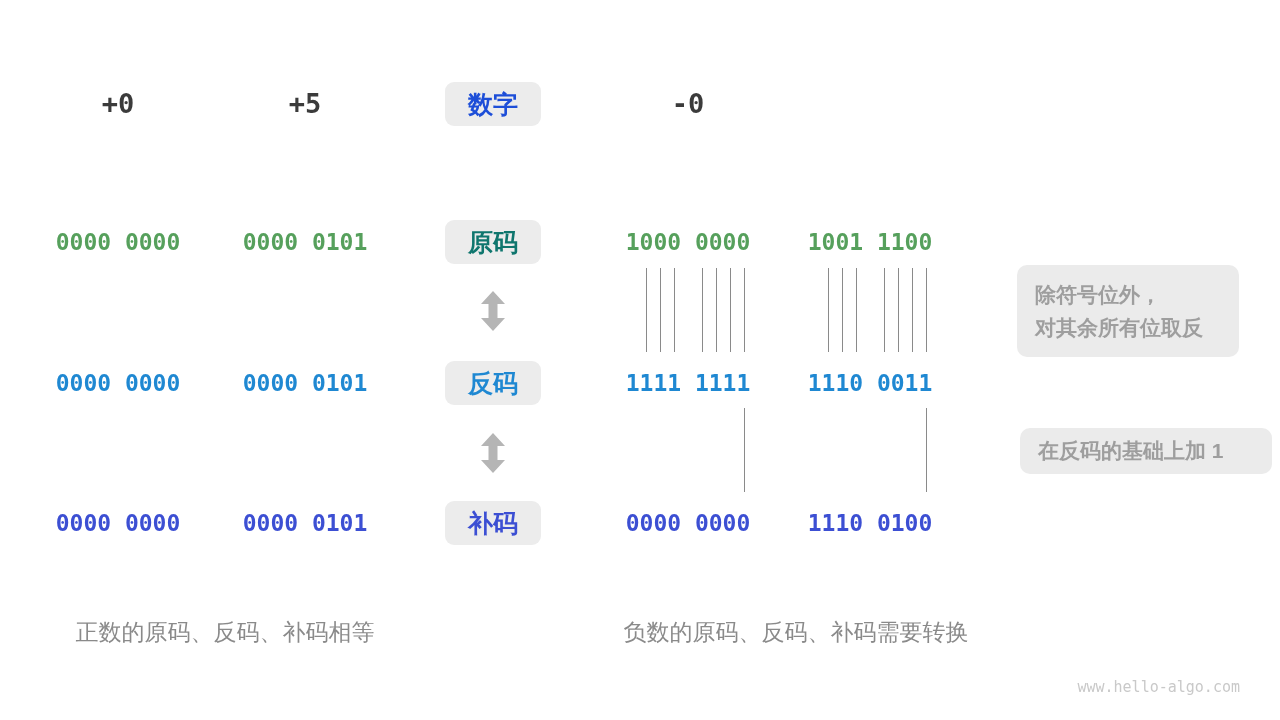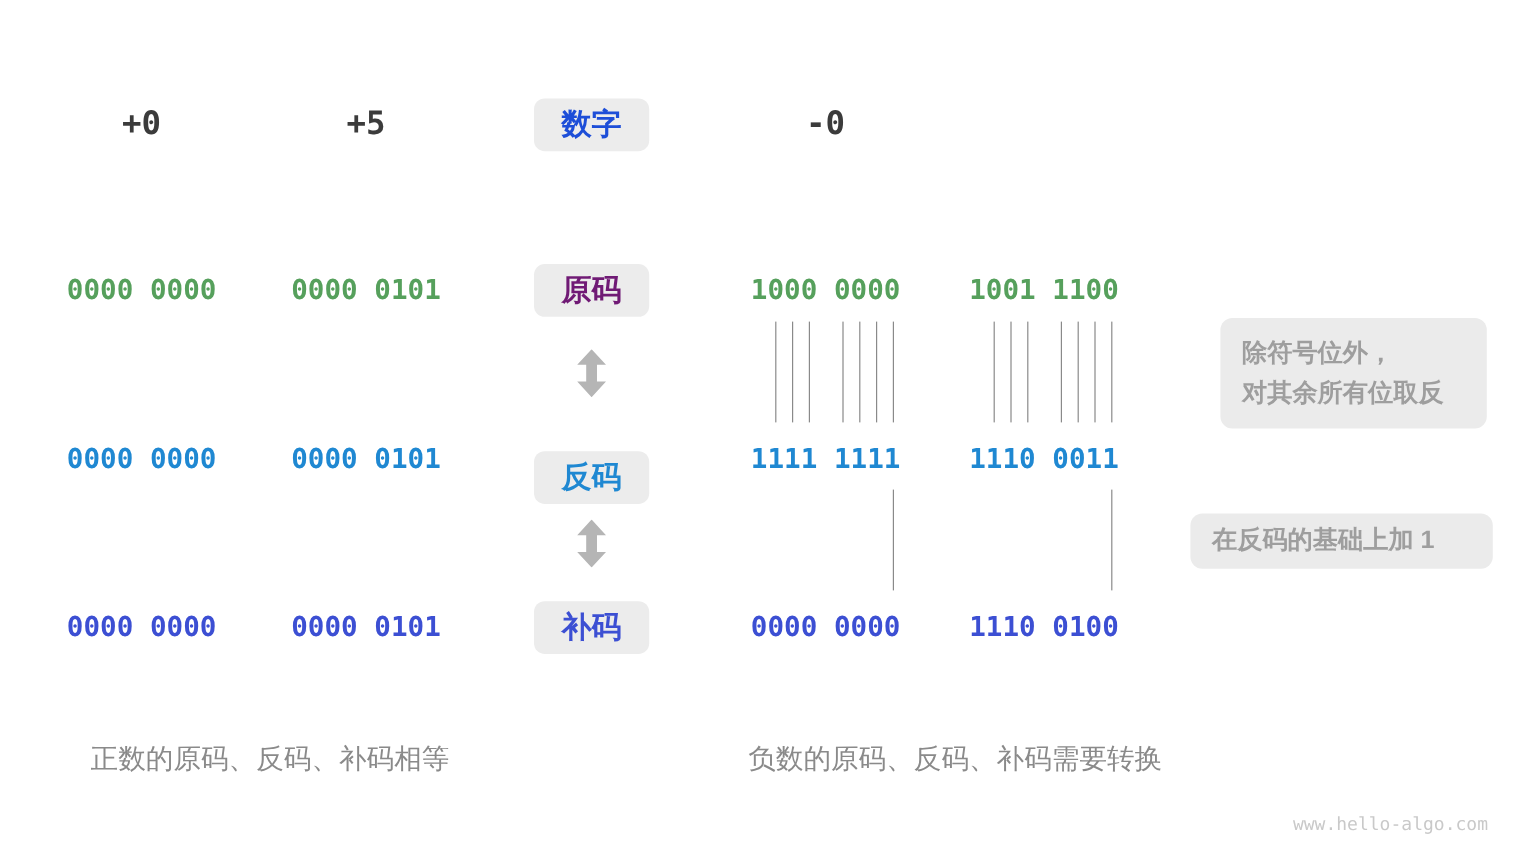--- a/index.html
+++ b/index.html
@@ -22,37 +22,37 @@
   .ones-color{color:#1f88d2}
   .twos-color{color:#3c4fd3}
   
   .labelbox{
     position:absolute;left:445px;width:96px;height:44px;
     background:#ececec;border-radius:9px;
     text-align:center;line-height:44px;
     font-size:25px;font-weight:bold;
   }
   .lb-number{top:82px;color:#1d4ed8;}
-  .lb-sign{top:220px;color:#701a75;}
-  .lb-ones{top:376px;color:#1f88d2;}
+  .lb-sign{top:220px;color:#0f766e;}
+  .lb-ones{top:361px;color:#1f88d2;}
   .lb-twos{top:501px;color:#3c4fd3;}
   
   .arrow{position:absolute;left:477px;width:32px;height:40px;}
   .arrow1{top:291px}.arrow2{top:433px}
   
   .vline{position:absolute;width:1px;background:#8a8a8a;}
   .s1{top:268px;height:84px;}
   .s2{top:408px;height:84px;}
   
   .note{
     position:absolute;left:992px;background:#ebebeb;border-radius:10px;
     color:#9e9e9e;font-weight:bold;font-size:21px;
   }
   .note1{top:265px;width:222px;height:92px;padding:13px 0 0 18px;box-sizing:border-box;line-height:33px;margin-left:25px;}
-  .note2{top:428px;width:252px;height:46px;line-height:46px;padding-left:18px;box-sizing:border-box;}
+  .note2{top:428px;width:252px;height:46px;line-height:46px;padding-left:18px;box-sizing:border-box;margin-left:28px;}
   
   .caption{
     position:absolute;top:618px;width:420px;text-align:center;
     font-size:23px;font-weight:normal;color:#8a8a8a;line-height:28px;
   }
   .cap-left{left:15px;}
   .cap-right{left:586px;}
   .watermark{
     position:absolute;top:678px;left:1040px;width:200px;text-align:right;
     font-size:15px;color:#c9c9c9;

